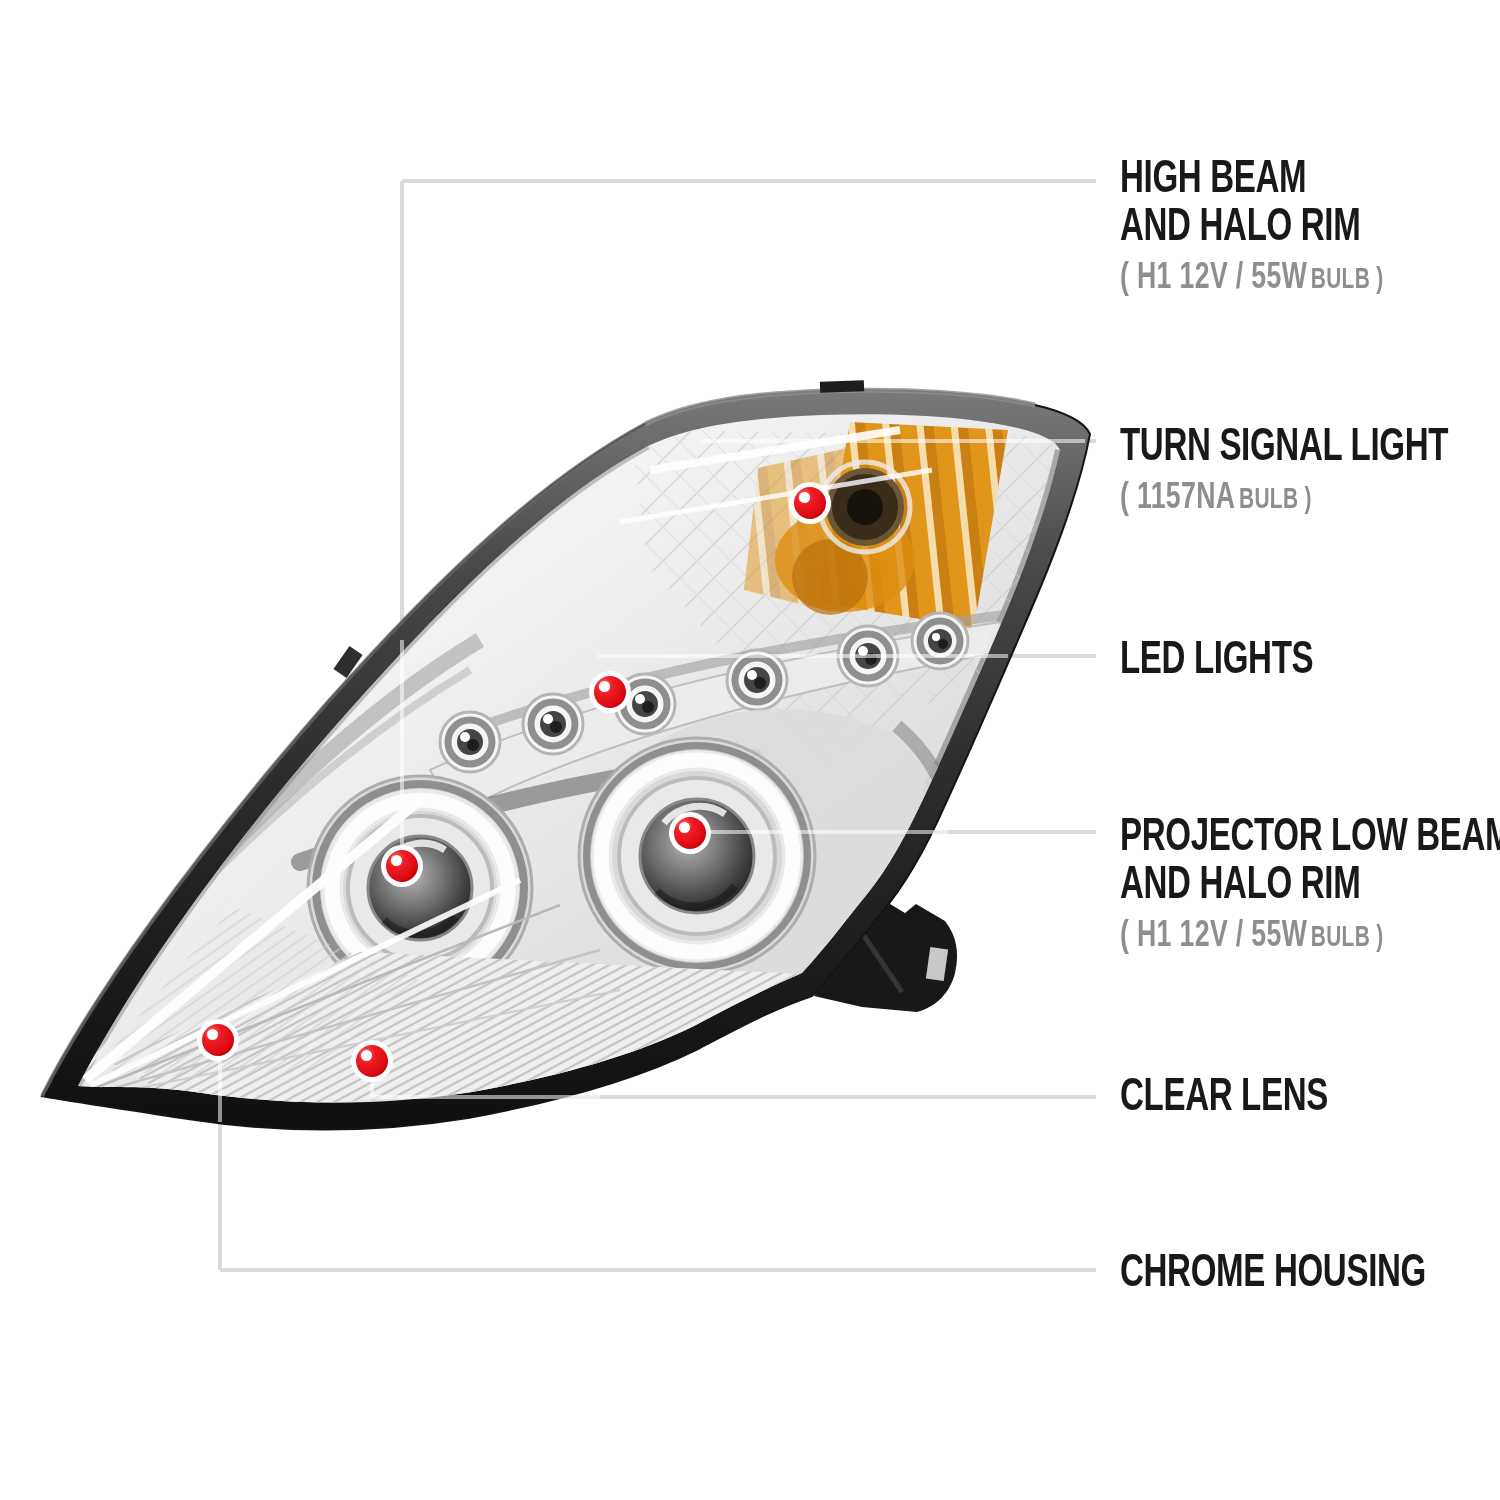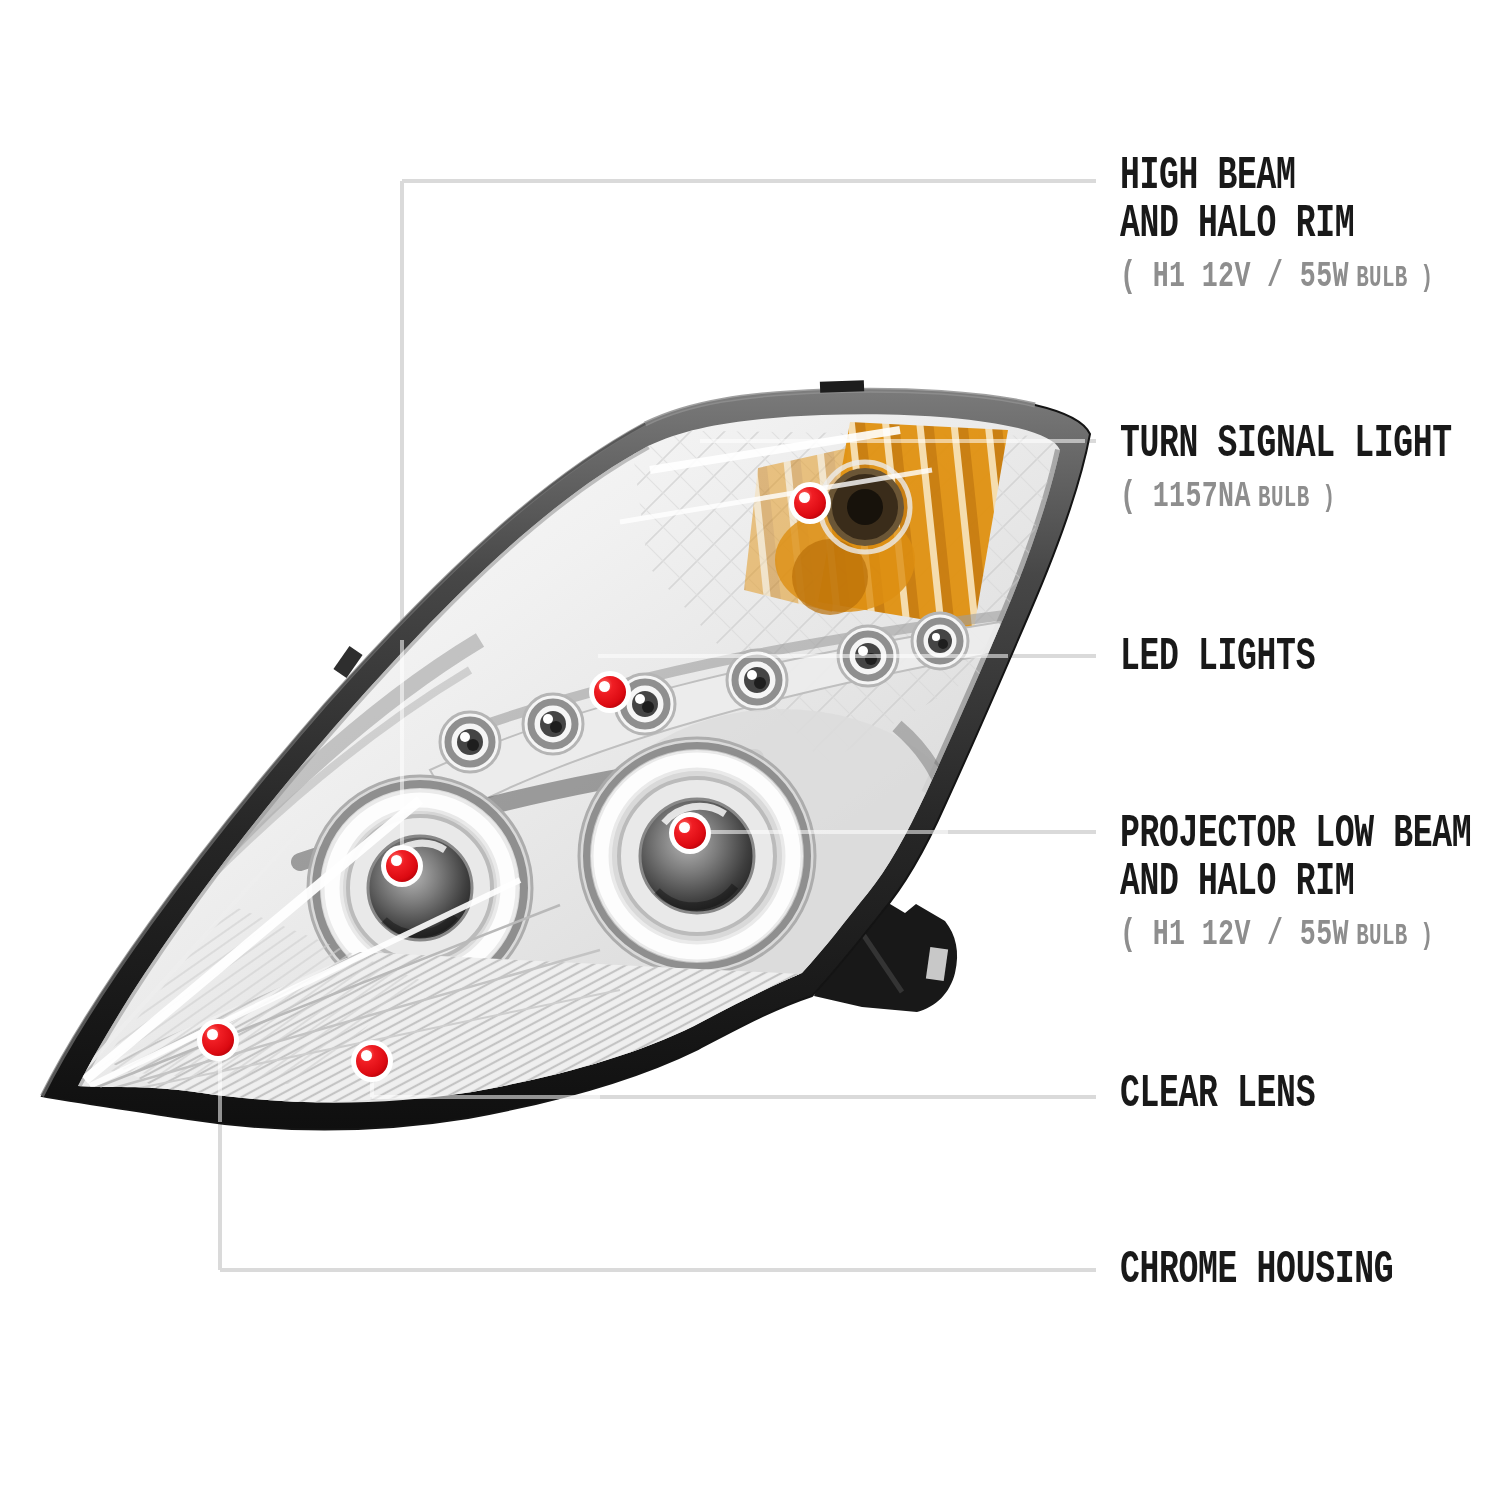--- a/index.html
+++ b/index.html
@@ -1,18 +1,18 @@
 <!DOCTYPE html>
 <html><head>
 <meta charset="utf-8">
 <style>
   html,body{margin:0;padding:0;background:#fff;}
   #stage{
     position:relative;width:1500px;height:1500px;background:#fff;overflow:hidden;
-    font-family:Liberation Mono, monospace;
+    font-family:Liberation Sans, sans-serif;
   }
   #illustration{position:absolute;left:0;top:0;width:1500px;height:1500px;}
   .callout{position:absolute;left:1120px;width:420px;}
   .t-line{
     font-size:46px;line-height:48px;font-weight:700;color:#191919;
     letter-spacing:-0.5px;transform:scaleX(0.72);transform-origin:0 0;white-space:nowrap;
   }
   .t-line:empty{display:none;}
   .sub{
     margin-top:7px;font-weight:700;color:#8e8e8e;letter-spacing:0.5px;

